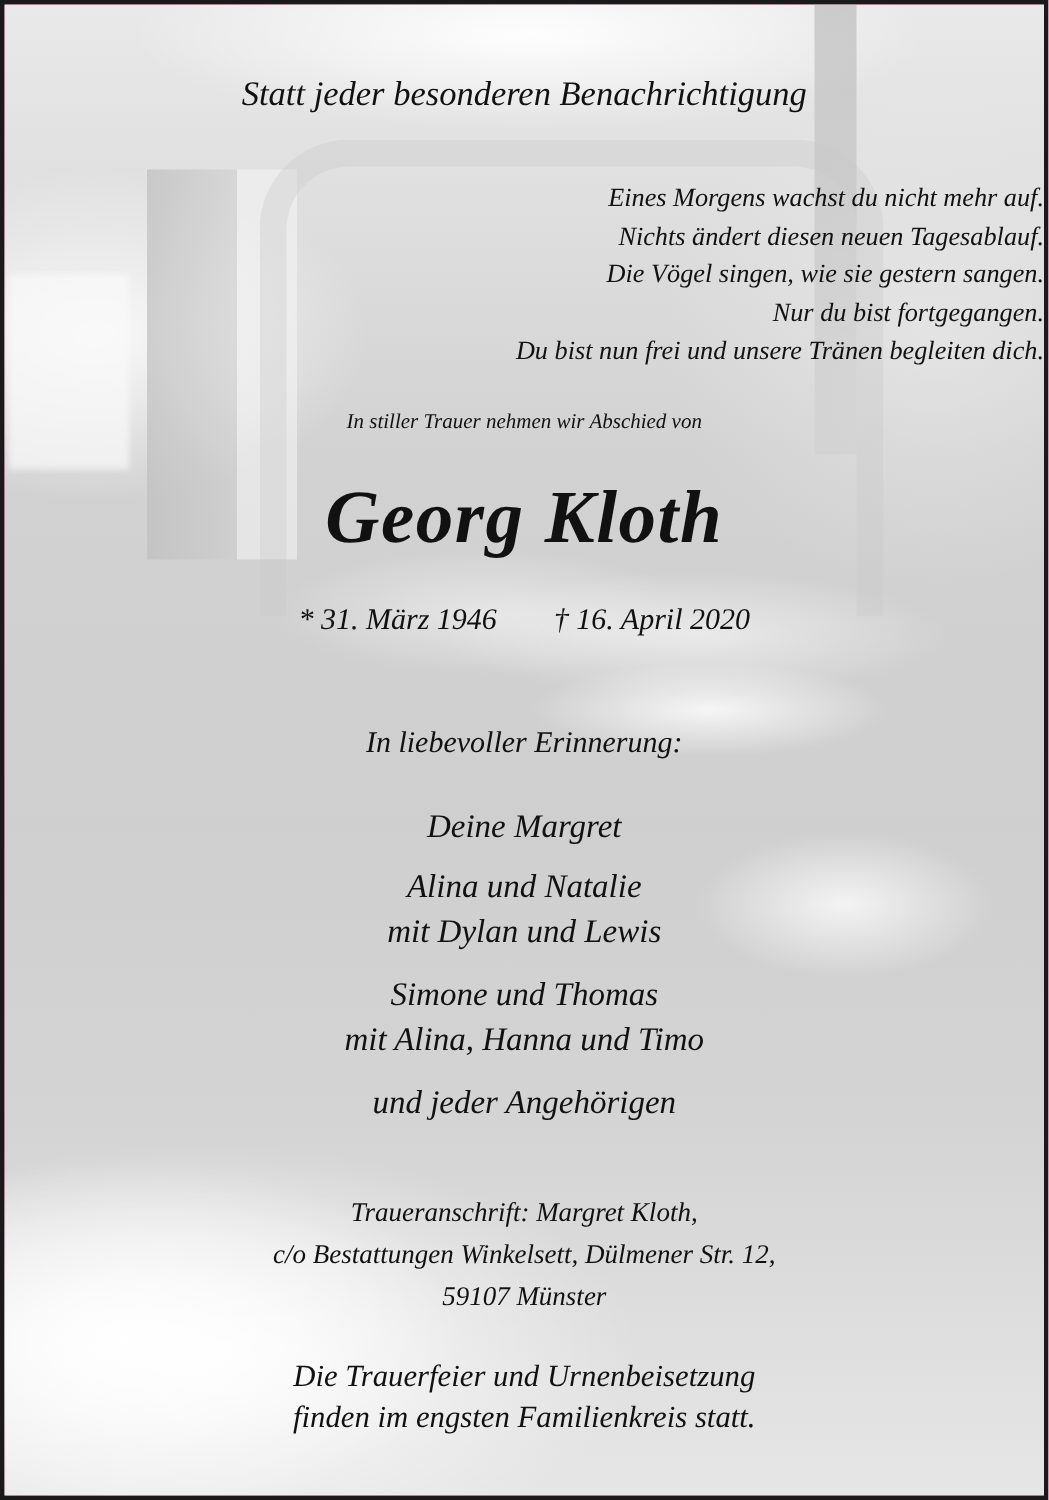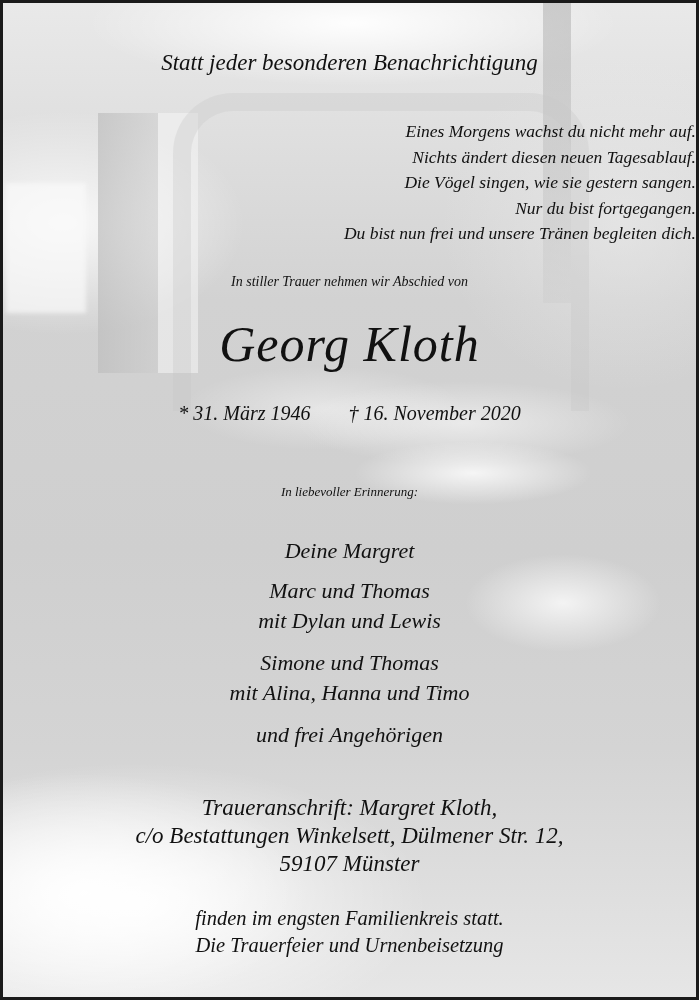--- a/index.html
+++ b/index.html
@@ -70,40 +70,40 @@
     .poem {
       position: absolute; left: 0; right: 0; top: 116px;
       font-size: 17.5px; line-height: 25.5px; text-align: right;
     }
     .intro {
       position: absolute; left: 0; right: 0; top: 271px;
       font-size: 14px;
     }
     .name {
       position: absolute; left: 0; right: 0; top: 312px;
-      font-size: 50px; letter-spacing: 1px;
+      font-size: 50px; letter-spacing: 1px; font-weight: bold;
     }
     .dates {
       position: absolute; left: 0; right: 0; top: 399px;
       font-size: 20px;
     }
     .dates .gap { display: inline-block; width: 38px; }
     .memory {
       position: absolute; left: 0; right: 0; top: 481px;
-      font-size: 13px;
+      font-size: 20px;
     }
     .mourners {
       position: absolute; left: 0; right: 0; top: 533px;
       font-size: 22px; line-height: 30px;
     }
     .mourners .group { display: block; margin-bottom: 12px; }
     .mourners .group.g1 { margin-bottom: 10px; }
     .address {
       position: absolute; left: 0; right: 0; top: 791px;
-      font-size: 23px; line-height: 28px;
+      font-size: 18px; line-height: 28px;
     }
     .notice {
       position: absolute; left: 0; right: 0; top: 902px;
       font-size: 20.5px; line-height: 27px;
     }
   </style>
 </head>
 <body>
 
 <div class="card">
@@ -132,48 +132,48 @@
 
     <div class="intro">
       <span class="line">In stiller Trauer nehmen wir Abschied von</span>
     </div>
 
     <div class="name">
       <span class="line">Georg Kloth</span>
     </div>
 
     <div class="dates">
-      <span>* 31. März 1946</span><span class="gap"></span><span>† 16. November 2020</span>
+      <span>* 31. März 1946</span><span class="gap"></span><span>† 16. April 2020</span>
     </div>
 
     <div class="memory">
       <span class="line">In liebevoller Erinnerung:</span>
     </div>
 
     <div class="mourners">
       <span class="group g1">
         <span class="line">Deine Margret</span>
       </span>
       <span class="group">
-        <span class="line">Marc und Thomas</span>
+        <span class="line">Alina und Natalie</span>
         <span class="line">mit Dylan und Lewis</span>
       </span>
       <span class="group">
         <span class="line">Simone und Thomas</span>
         <span class="line">mit Alina, Hanna und Timo</span>
       </span>
       <span class="group">
-        <span class="line">und frei Angehörigen</span>
+        <span class="line">und jeder Angehörigen</span>
       </span>
     </div>
 
     <div class="address">
       <span class="line">Traueranschrift: Margret Kloth,</span>
       <span class="line">c/o Bestattungen Winkelsett, Dülmener Str. 12,</span>
       <span class="line">59107 Münster</span>
     </div>
 
     <div class="notice">
+      <span class="line">Die Trauerfeier und Urnenbeisetzung</span>
       <span class="line">finden im engsten Familienkreis statt.</span>
-      <span class="line">Die Trauerfeier und Urnenbeisetzung</span>
     </div>
   </div>
 </div>
 
 </body></html>

